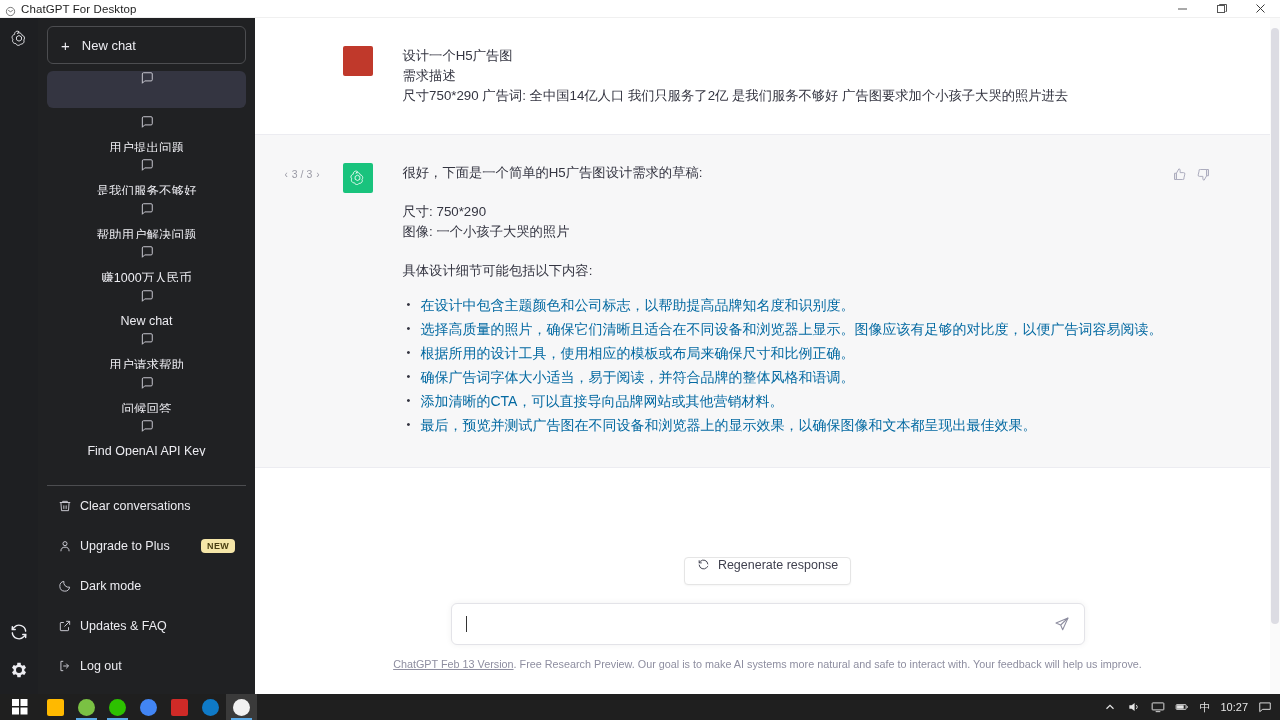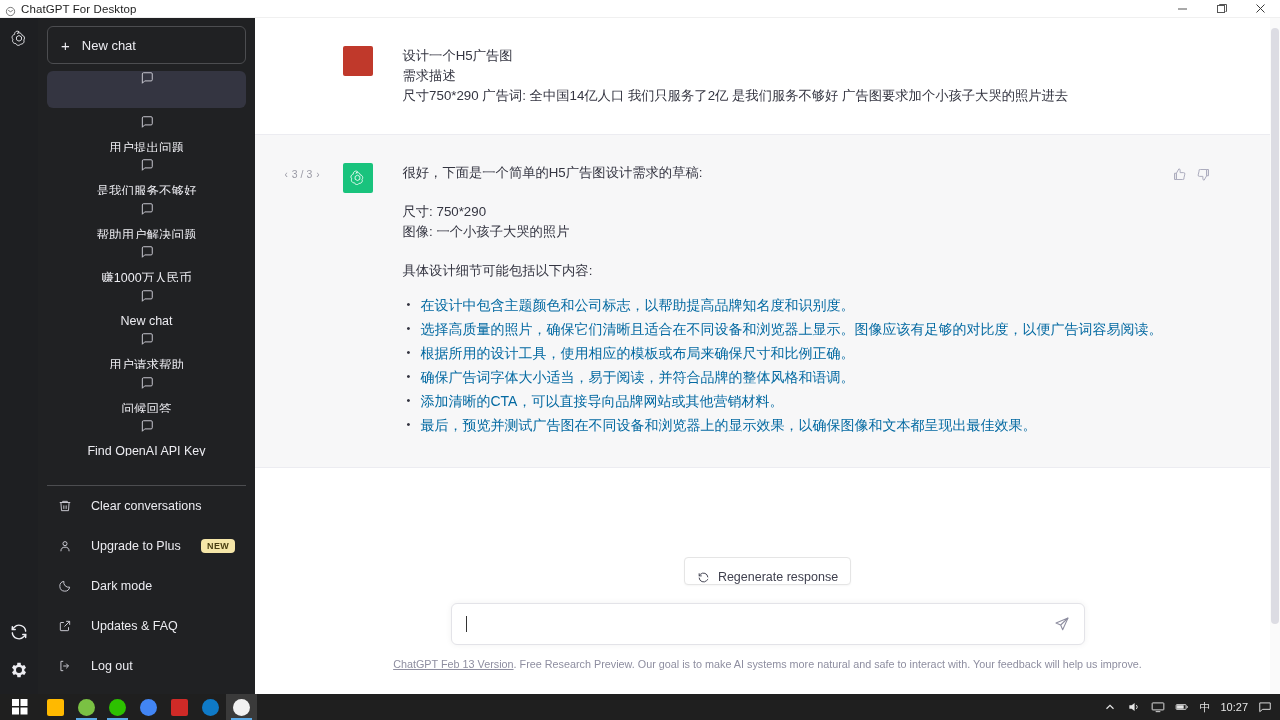--- a/index.html
+++ b/index.html
@@ -61,21 +61,21 @@
     white-space: nowrap; overflow: hidden; flex-direction: column;
   }
   .chat-item.active { background: #343541; }
   .chat-item .ci-label { overflow: hidden; text-overflow: clip; flex: 1 1 auto; }
   .chat-item .ci-actions { display: flex; gap: 9px; flex: none; }
   .icon16 { width: 14px; height: 14px; flex: none; color: #c8c8d0; }
 
   .sb-divider { border-top: 1px solid #4c4d50; margin: 2px 0 0 0; flex: none; }
   .sb-bottom { flex: none; padding-bottom: 8px; }
   .sb-item {
-    display: flex; align-items: center; gap: 19px;
+    display: flex; align-items: center; gap: 8px;
     height: 40px; padding: 0 11px; border-radius: 6px;
     font-size: 12.5px; color: #ececf1; cursor: pointer;
     white-space: nowrap;
   }
   .badge-new {
     margin-left: auto; background: #f5e6a8; color: #4a3f12;
     font-size: 9px; font-weight: bold; letter-spacing: 0.3px;
     padding: 2px 6px; border-radius: 4px;
   }
 
@@ -117,21 +117,21 @@
     content: "•"; position: absolute; left: 4px; top: -1px; font-size: 11px; color: #343541;
   }
 
   
   .composer-zone {
     position: absolute; left: 0; bottom: 0; width: 1025px; height: 156px;
     background: #ffffff; display: flex; flex-direction: column; align-items: center;
   }
   .regen-btn {
     margin-top: 19px;
-    display: inline-flex; align-items: flex-end; gap: 8px;
+    display: inline-flex; align-items: flex-start; gap: 8px;
     height: 28px; padding: 0 12px;
     border: 1px solid #e5e5e5; border-radius: 4px;
     background: #fff; color: #40414f; font-size: 12.5px; cursor: pointer;
     box-shadow: 0 1px 2px rgba(0,0,0,0.04);
   }
   .composer {
     margin-top: 18px; width: 634px; height: 42px;
     border: 1px solid #e3e3e8; border-radius: 6px; background: #fff;
     box-shadow: 0 0 6px rgba(0,0,0,0.06);
     display: flex; align-items: center; padding: 0 14px;

